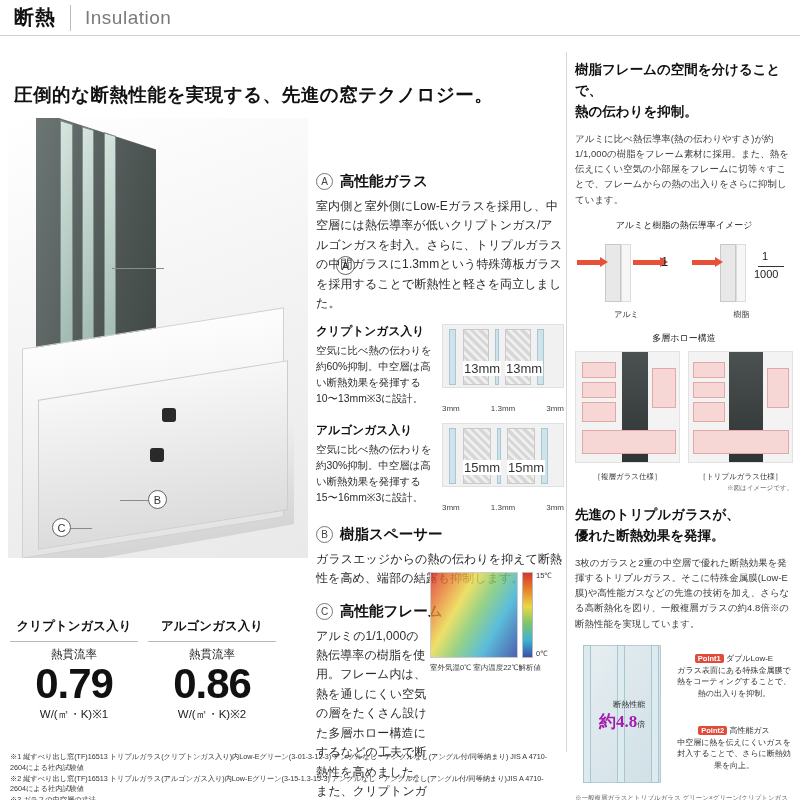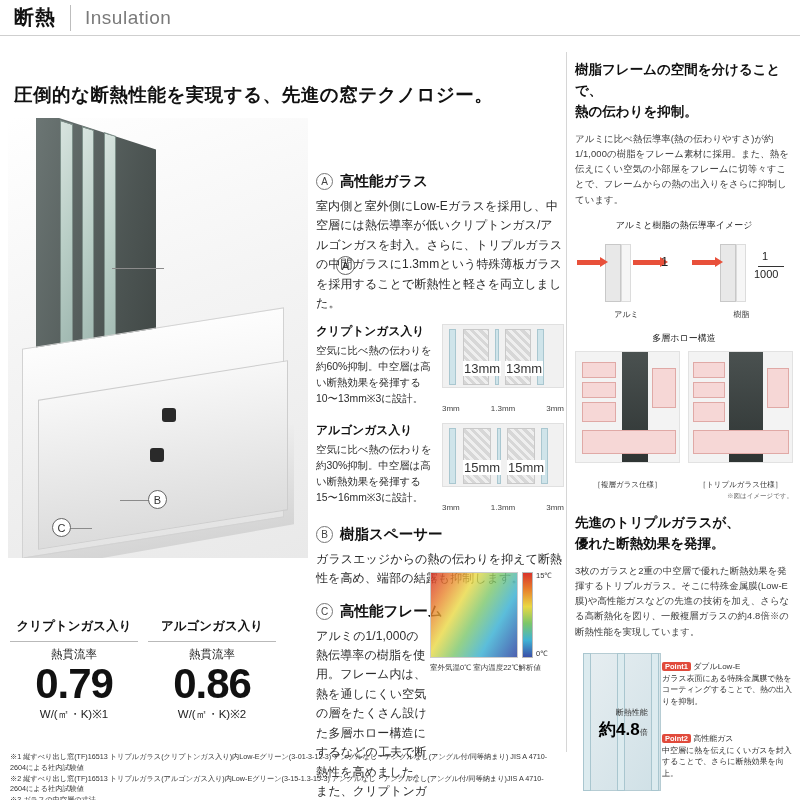--- a/index.html
+++ b/index.html
@@ -151,31 +151,31 @@
     content: ""; position: absolute; right: -7px; top: -3px;
     border-left: 8px solid #e8503a; border-top: 5.5px solid transparent; border-bottom: 5.5px solid transparent;
   }
   .cond-val { position: absolute; font-size: 11px; color: #222; }
   .cond-lab { position: absolute; bottom: 0; width: 100%; text-align: center; font-size: 8px; color: #333; }
 
   .hollow-fig { position: relative; width: 218px; height: 112px; margin-top: 6px; display: flex; gap: 8px; }
   .hollow-box { position: relative; width: 105px; height: 112px; background: #f3f3f3; border: 1px solid #e2e2e2; overflow: hidden; }
   .hollow-dark { position: absolute; left: 46px; top: 0; width: 26px; height: 112px; background: linear-gradient(180deg,#4a5150,#2e3433); }
   .hollow-pink { position: absolute; background: #f6d7d6; border: 1px solid #e0a9a6; }
-  .hollow-caps { display: flex; gap: 8px; margin-top: 17px; }
+  .hollow-caps { display: flex; gap: 8px; margin-top: 9px; }
   .hollow-caps div { width: 105px; text-align: center; font-size: 7.5px; color: #333; }
   .tiny-note { font-size: 6.5px; color: #666; text-align: right; margin-top: 2px; }
 
   .point-fig { position: relative; width: 218px; height: 150px; margin-top: 8px; }
   .pf-glass { position: absolute; left: 8px; top: 6px; width: 78px; height: 138px; background: linear-gradient(120deg,#e7eef1,#cfe0e6); border: 1px solid #b6ccd3; }
   .pf-pane { position: absolute; top: 6px; width: 8px; height: 138px; background: #dcebef; border: 1px solid #a9c6cf; }
-  .pf-badge { position: absolute; left: 87px; font-size: 8px; color: #333; line-height: 1.45; }
+  .pf-badge { position: absolute; left: 100px; font-size: 8px; color: #333; line-height: 1.45; text-align: center; }
   .pf-badge b { background: #e14b3c; color: #fff; padding: 0 3px; font-size: 7.5px; border-radius: 2px; }
   .pf-ratio { position: absolute; left: 24px; top: 60px; text-align: right; font-size: 8px; color: #333; }
-  .pf-ratio .big { font-size: 17px; font-weight: bold; color: #000000; }
+  .pf-ratio .big { font-size: 17px; font-weight: bold; color: #a21caf; font-family: Liberation Serif, serif; }
   .pf-foot { font-size: 6.5px; color: #666; margin-top: 4px; line-height: 1.45; }
 </style>
 </head>
 <body>
 
 <div class="page">
 
   <div class="header">
     <span class="jp">断熱</span>
     <span class="divider"></span>

